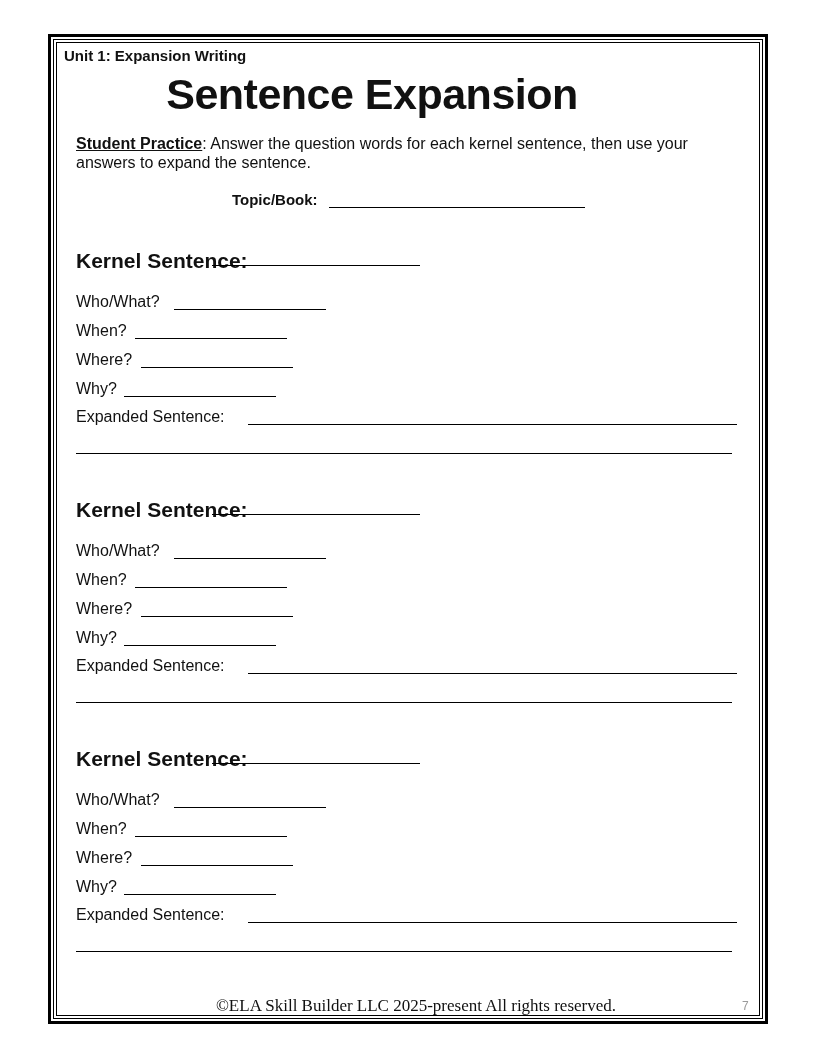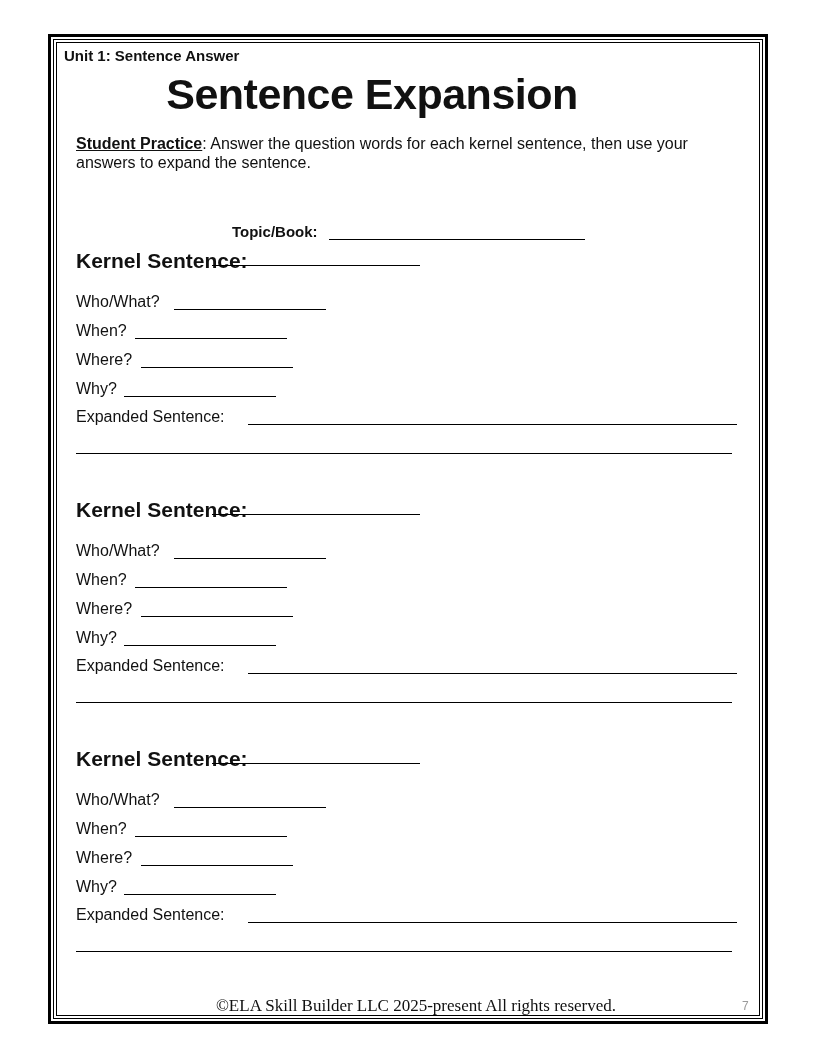--- a/index.html
+++ b/index.html
@@ -17,41 +17,41 @@
   .abs { position: absolute; white-space: nowrap; }
 
   .unit-label { left: 64px; top: 47px; font-size: 15px; font-weight: bold; }
   .page-title { left: 0; width: 744px; top: 70px; text-align: center; font-size: 43px;
                 font-weight: bold; letter-spacing: -0.5px; }
 
   .instructions { left: 76px; top: 134px; width: 670px; font-size: 16px; line-height: 19px;
                   white-space: normal; }
   .instructions .lead { font-weight: bold; text-decoration: underline; margin-top: 15px; }
 
-  .topic { top: 191px; left: 232px; font-size: 15px; font-weight: bold; margin-top: 32px; }
+  .topic { top: 191px; left: 232px; font-size: 15px; font-weight: bold; }
   .topic .line { position: absolute; left: 97px; top: 16px; width: 256px; border-bottom: 1.3px solid #000; }
 
   .label { font-size: 16px; }
   .label.bold { font-weight: bold; font-size: 21px; }
   .uline { position: absolute; border-bottom: 1.3px solid #000; height: 0; }
 
   .footer { left: 0; width: 816px; top: 996px; text-align: center; font-family: "Liberation Serif", serif;
             font-size: 17px; margin-left: 8px; }
   .page-num { left: 742px; top: 999px; font-size: 12px; color: #9a9a9a; }
 </style>
 </head>
 <body>
 
 <div class="frame-outer">
   <div class="frame-mid">
     <div class="frame-inner"></div>
   </div>
 </div>
 
-<div class="abs unit-label">Unit 1: Sentence Answer</div>
+<div class="abs unit-label">Unit 1: Expansion Writing</div>
 <div class="abs page-title">Sentence Expansion</div>
 
 <div class="abs instructions">
   <span class="lead">Student Practice</span><span>: Answer the question words for each kernel sentence, then use your answers to expand the sentence.</span>
 </div>
 
 <div class="abs topic">
   <span>Topic/Book:</span>
   <span class="line"></span>
 </div>

